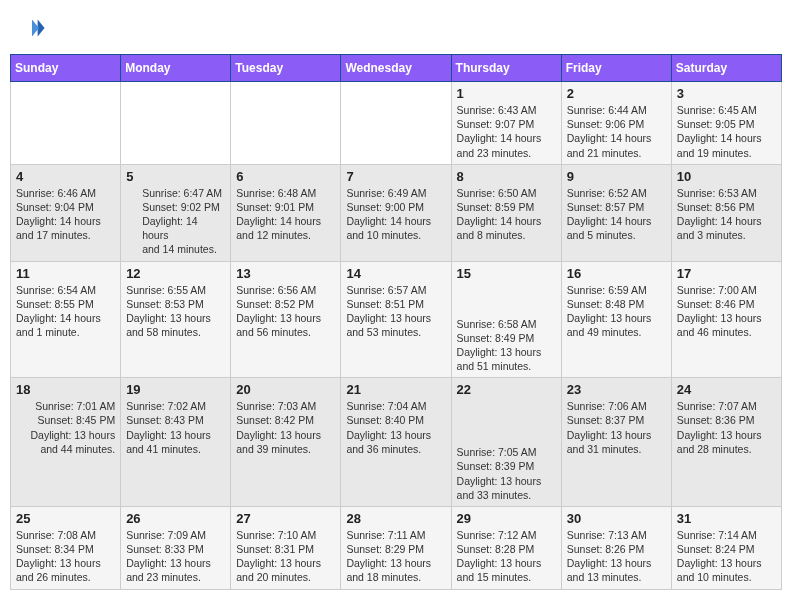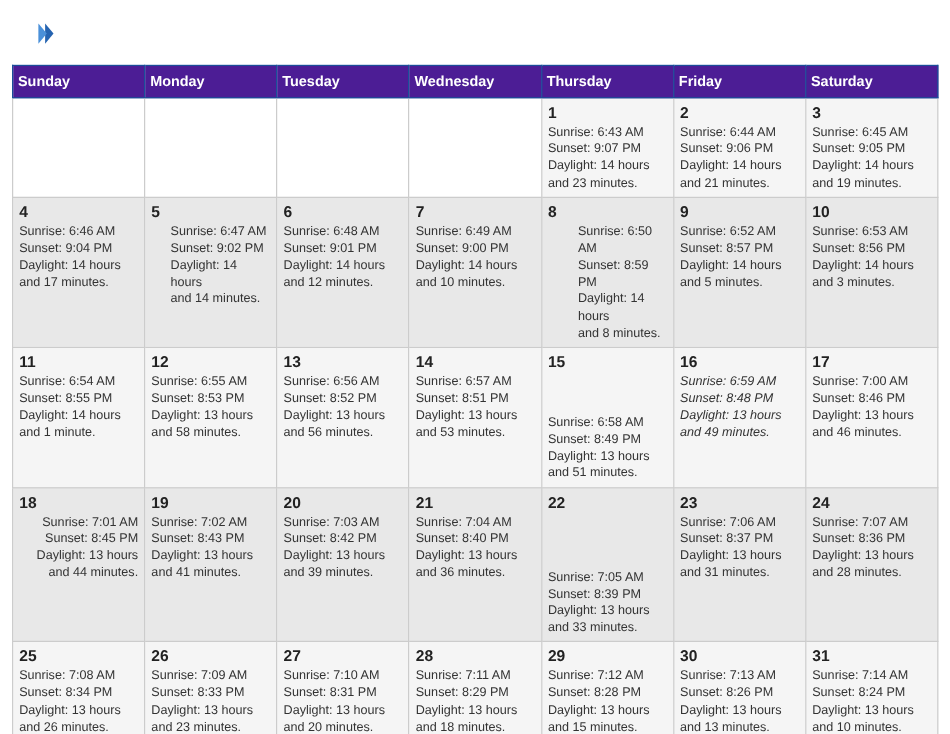--- a/index.html
+++ b/index.html
@@ -53,21 +53,21 @@
     .location {
       font-size: 16px;
       color: #444;
     }
     table {
       width: 100%;
       border-collapse: collapse;
       font-size: 11px;
     }
     thead tr {
-      background-color: #4c1d95;
+      background-color: #8b5cf6;
       color: #fff;
     }
     thead th {
       padding: 6px 4px;
       text-align: left;
       font-size: 12px;
       font-weight: bold;
       border: 1px solid #1a4e99;
     }
     tbody tr {
@@ -191,21 +191,21 @@
         </td>
         <td>
           <span class="day-num">7</span>
           <div class="cell-text" style="white-space: pre-line;">Sunrise: 6:49 AM
 Sunset: 9:00 PM
 Daylight: 14 hours
 and 10 minutes.</div>
         </td>
         <td>
           <span class="day-num">8</span>
-          <div class="cell-text" style="white-space: pre-line; margin-left: 25px;">Sunrise: 6:50 AM
+          <div class="cell-text" style="white-space: pre-line;">Sunrise: 6:50 AM
 Sunset: 8:59 PM
 Daylight: 14 hours
 and 8 minutes.</div>
         </td>
         <td>
           <span class="day-num">9</span>
           <div class="cell-text" style="white-space: pre-line;">Sunrise: 6:52 AM
 Sunset: 8:57 PM
 Daylight: 14 hours
 and 5 minutes.</div>
@@ -249,21 +249,21 @@
         </td>
         <td>
           <span class="day-num">15</span>
           <div class="cell-text" style="white-space: pre-line; margin-top: 36px;">Sunrise: 6:58 AM
 Sunset: 8:49 PM
 Daylight: 13 hours
 and 51 minutes.</div>
         </td>
         <td>
           <span class="day-num">16</span>
-          <div class="cell-text" style="white-space: pre-line; font-style: italic;">Sunrise: 6:59 AM
+          <div class="cell-text" style="white-space: pre-line;">Sunrise: 6:59 AM
 Sunset: 8:48 PM
 Daylight: 13 hours
 and 49 minutes.</div>
         </td>
         <td>
           <span class="day-num">17</span>
           <div class="cell-text" style="white-space: pre-line;">Sunrise: 7:00 AM
 Sunset: 8:46 PM
 Daylight: 13 hours
 and 46 minutes.</div>

